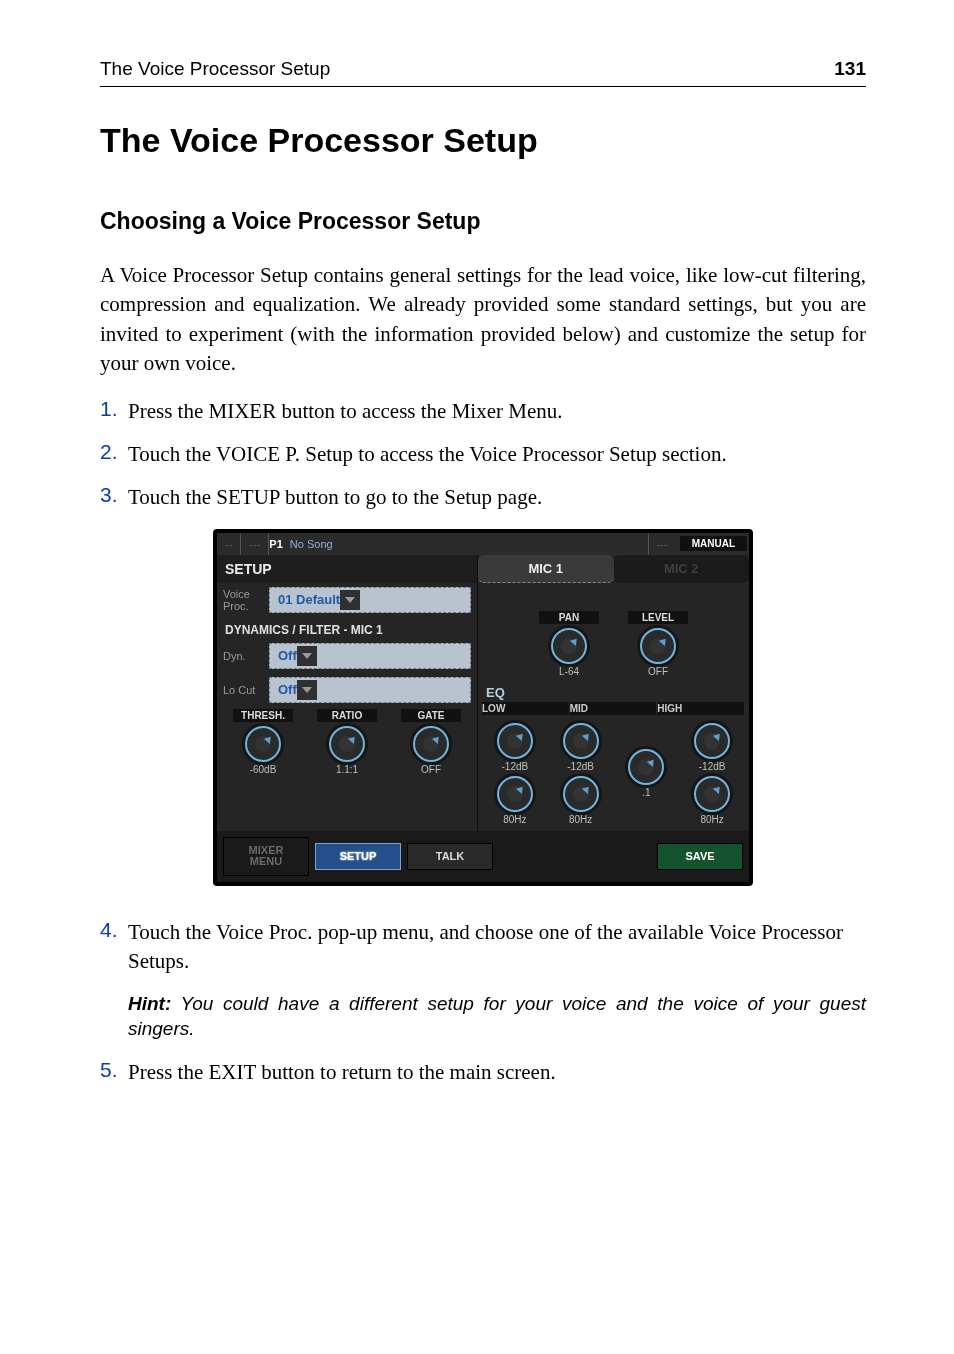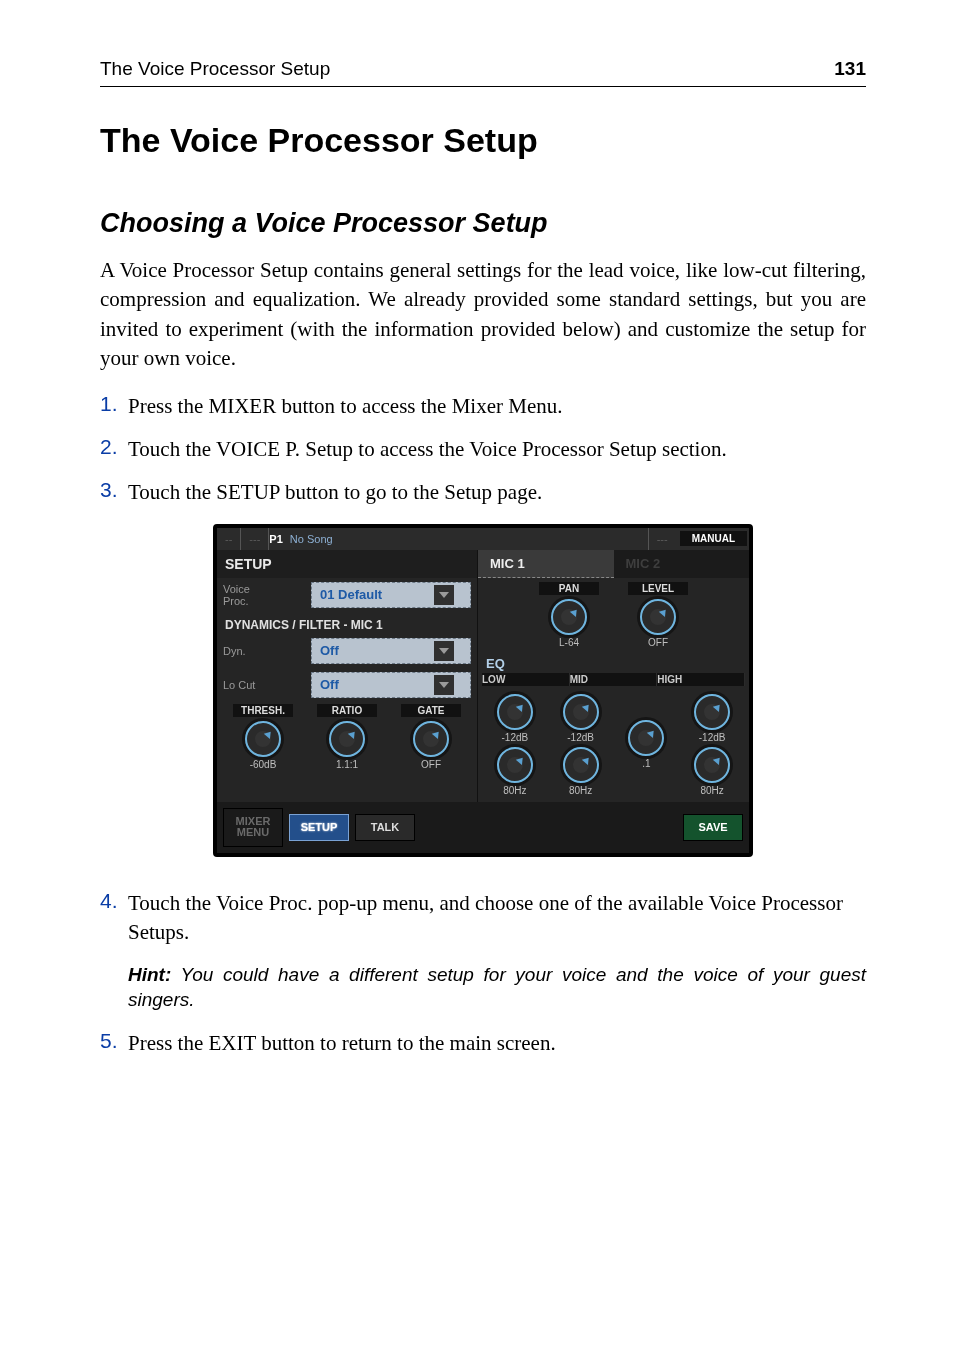--- a/index.html
+++ b/index.html
@@ -30,23 +30,22 @@
   .header-right { font-weight: 700; }
   h1 {
     font-family: Arial, Helvetica, sans-serif;
     font-weight: 700;
     font-size: 34px;
     margin: 0 0 48px 0;
   }
   h2 {
     font-family: Arial, Helvetica, sans-serif;
     font-weight: 700;
-    font-style: italic;
-    font-size: 27px;
-    margin: 0 0 17px 0;
+    font-size: 23px;
+    margin: 0 0 26px 0;
   }
   p.body {
     font-size: 21px;
     line-height: 1.4;
     margin: 0 0 18px 0;
     text-align: justify;
   }
   ol.steps { list-style: none; padding: 0; margin: 0; }
   ol.steps > li {
     display: flex;
@@ -152,23 +151,22 @@
   .dropdown {
     flex: 1;
     background: #b8c3cf;
     border: 1px dashed #6d7a88;
     color: #1e5aa6;
     font-weight: 700;
     font-size: 13px;
     height: 24px;
     display: flex;
     align-items: center;
-    justify-content: space-between;
+    justify-content: flex-start;
     padding: 0 16px 0 8px;
-    margin-left: 42px;
   }
   .dropdown .chev {
     width: 20px; height: 20px;
     background: #303030;
     display: flex; align-items:center; justify-content:center;
   }
   .dropdown .chev svg { width: 10px; height: 6px; }
   .section-mini {
     color: #e0e0e0;
     font-weight: 700;
@@ -209,32 +207,35 @@
     border-right: 4px solid transparent;
     border-bottom: 6px solid #5aa0d0;
   }
   .knob-val { color: #bfbfbf; font-size: 10px; }
 
   .mic-tabs {
     display: flex;
   }
   .mic-tab {
     flex: 1;
+    text-align: center;
     font-weight: 700;
     font-size: 13px;
     padding: 6px 12px;
+    border-radius: 6px;
   }
   .mic-tab.active { background: #3a3a3a; color: #eee; border-bottom: 1px dashed #888; }
   .mic-tab.inactive { background: #1b1b1b; color: #3e3e3e; }
 
   .panlevel {
     display: flex;
     justify-content: center;
     gap: 29px;
     padding: 4px 0 4px 0;
+    margin-top: 24px;
   }
   .eqhead {
     color: #b3d0e8;
     font-weight: 700;
     font-size: 13px;
     padding: 4px 8px 0 8px;
   }
   .eq-tabs {
     display: flex;
     margin: 2px 4px 0 4px;
@@ -259,21 +260,21 @@
   .bottom-bar {
     background: #1a1a1a;
     display: flex;
     align-items: center;
     padding: 6px 6px;
     gap: 6px;
   }
   .btn {
     font-weight: 700;
     font-size: 11px;
-    padding: 7px 3px;
+    padding: 7px 16px;
     border: 1px solid #000;
     text-align: center;
     line-height: 1.05;
   }
   .btn-mixer { color: #6a6a6a; width: 52px; }
   .btn-setup { background: #234f8b; color: #fff; border-color: #7aa2d4; width: 52px; text-shadow: 0 0 2px #fff; }
   .btn-talk  { background: #2a2a2a; color: #ddd; width: 52px; }
   .btn-save  { background: #14532d; color: #fff; width: 52px; margin-left: auto; }
 </style>
 </head>

